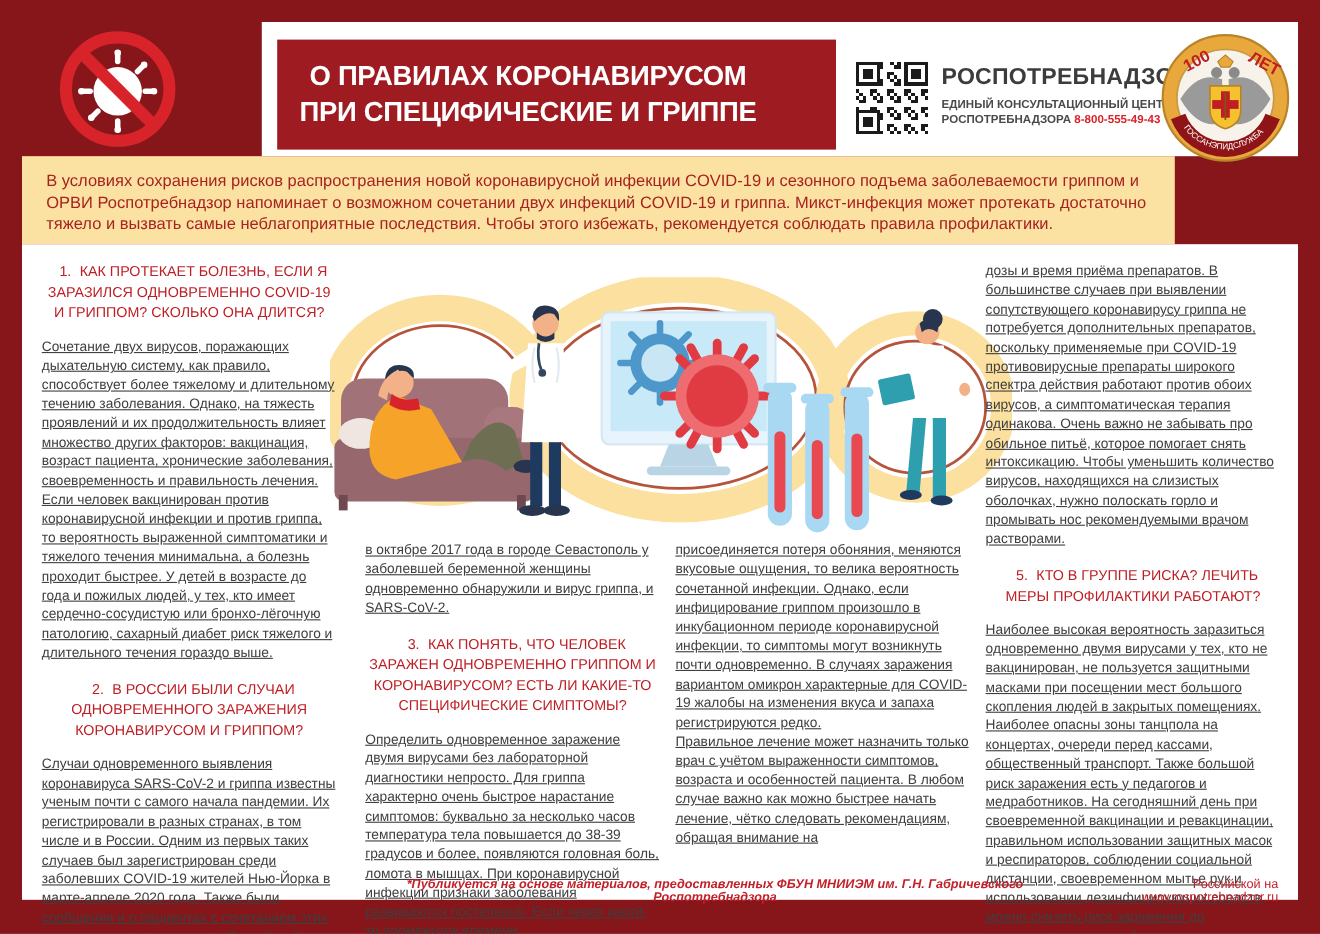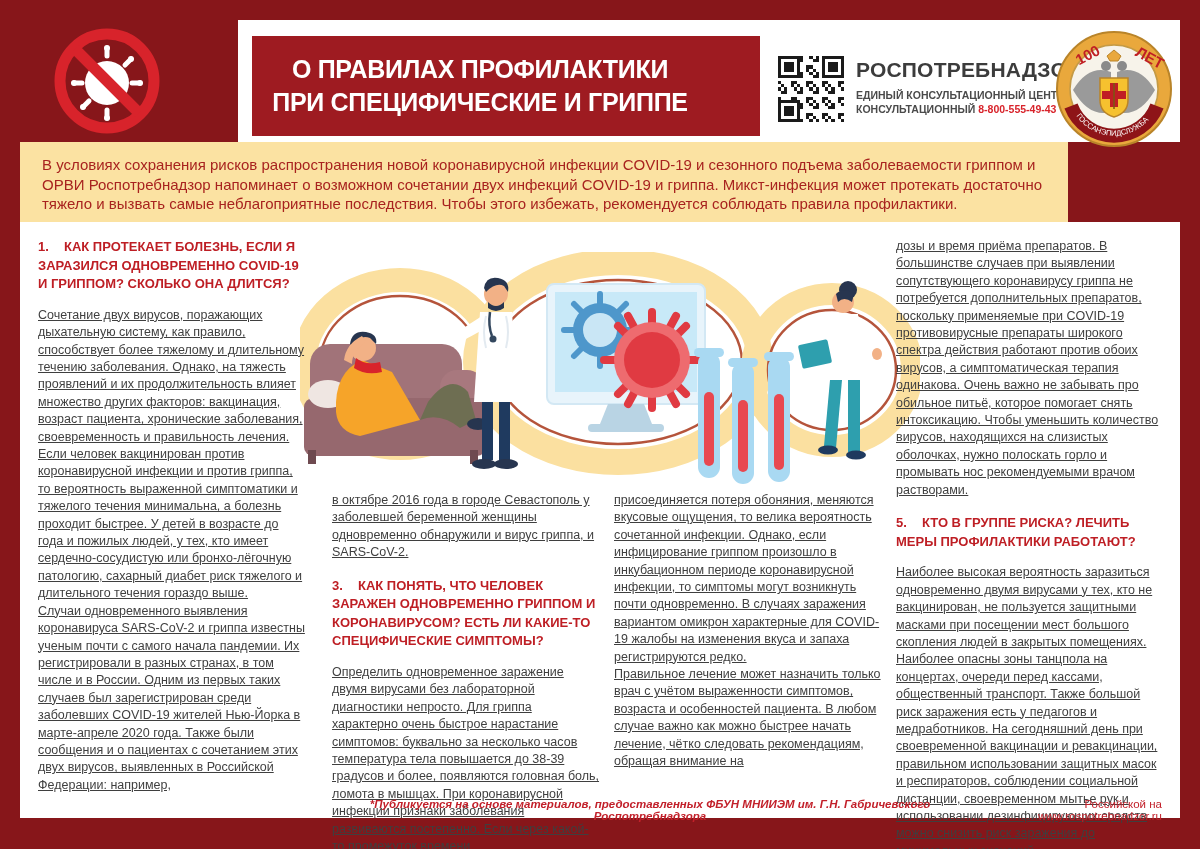--- a/index.html
+++ b/index.html
@@ -19,21 +19,21 @@
   .consult{margin-top:7px;font-size:10.5px;font-weight:bold;color:#4A4A4A;line-height:13.5px;}
   .phone{color:#D8232B;}
   .emblem{position:absolute;left:1055px;top:30px;width:118px;height:118px;}
   
   .intro-band{position:absolute;left:20px;top:142px;width:1048px;height:80px;background:#FBE2A2;box-sizing:border-box;
               padding:13px 22px 0 22px;color:#A8231F;font-size:15px;line-height:19.5px;}
   
   .content{position:absolute;left:20px;top:222px;width:1160px;height:596px;background:#ffffff;}
   .col{position:absolute;width:268px;font-size:12.5px;line-height:17.4px;color:#3F3F3F;}
   .col p{margin:0;text-decoration:underline;}
-  .sec-h{color:#BE1E24;font-weight:bold;font-size:13px;line-height:18.6px;margin:0 0 13px 0;}
+  .sec-h{color:#BE1E24;font-weight:normal;font-size:13px;line-height:18.6px;margin:0 0 13px 0;text-align:center;}
   .sec-h.mt{margin-top:15px;}
   .num{display:inline-block;width:26px;}
   .col1{left:18px;top:16px;}
   .col2{left:312px;top:270px;}
   .col3{left:594px;top:270px;}
   .col4{left:876px;top:16px;}
   .illustration{position:absolute;left:280px;top:30px;width:620px;height:240px;}
   .footer-note{position:absolute;left:300px;top:576px;width:660px;text-align:center;
                font-size:11.5px;font-style:italic;font-weight:bold;color:#C2202A;}
   .footer-link{position:absolute;left:960px;top:576px;width:182px;text-align:right;
@@ -67,21 +67,21 @@
     <circle cx="31" cy="33" r="3" fill="#FFFFFF"></circle>
       <circle cx="79" cy="33" r="3" fill="#FFFFFF"></circle>
     <circle cx="31" cy="81" r="3" fill="#FFFFFF"></circle>
       <circle cx="79" cy="81" r="3" fill="#FFFFFF"></circle>
 
     <circle cx="55" cy="55" r="47" fill="none" stroke="#D8232B" stroke-width="11"></circle>
     <line x1="23" y1="23" x2="87" y2="87" stroke="#D8232B" stroke-width="11"></line>
   </svg>
 
   <div class="title-box">
-    <div class="title-line">О ПРАВИЛАХ ПРОФИЛАКТИКИ</div>
+    <div class="title-line">О ПРАВИЛАХ КОРОНАВИРУСОМ</div>
     <div class="title-line">ПРИ СПЕЦИФИЧЕСКИЕ И ГРИППЕ</div>
   </div>
 
   <svg class="qr" id="qr-svg" viewBox="0 0 21 21" shape-rendering="crispEdges">
       <rect x="0" y="0" width="1" height="1" fill="#1A1A1A"></rect>
       <rect x="1" y="0" width="1" height="1" fill="#1A1A1A"></rect>
       <rect x="2" y="0" width="1" height="1" fill="#1A1A1A"></rect>
       <rect x="3" y="0" width="1" height="1" fill="#1A1A1A"></rect>
       <rect x="4" y="0" width="1" height="1" fill="#1A1A1A"></rect>
       <rect x="5" y="0" width="1" height="1" fill="#1A1A1A"></rect>
@@ -269,21 +269,21 @@
       <rect x="12" y="20" width="1" height="1" fill="#1A1A1A"></rect>
       <rect x="15" y="20" width="1" height="1" fill="#1A1A1A"></rect>
       <rect x="17" y="20" width="1" height="1" fill="#1A1A1A"></rect>
       <rect x="20" y="20" width="1" height="1" fill="#1A1A1A"></rect>
     </svg>
 
   <div class="org-block">
     <div class="org-name">РОСПОТРЕБНАДЗОР</div>
     <div class="consult">
       <span>ЕДИНЫЙ КОНСУЛЬТАЦИОННЫЙ ЦЕНТР</span><br>
-      <span>КОНСУЛЬТАЦИОННЫЙ</span>
+      <span>РОСПОТРЕБНАДЗОРА</span>
       <span class="phone">8-800-555-49-43</span>
     </div>
   </div>
 
   <svg class="emblem" viewBox="0 0 118 118">
     <defs>
       <path id="ribArc" d="M16 76 A46 46 0 0 0 102 76" fill="none"></path>
     </defs>
     <circle cx="59" cy="59" r="57" fill="#E9A83C" stroke="#B98429" stroke-width="2"></circle>
     <circle cx="59" cy="59" r="44" fill="#F7F3EA" stroke="#C49A45" stroke-width="1.5"></circle>
@@ -426,25 +426,26 @@
         <path d="M530 128 L542 128 L536 196 L524 194 Z" fill="#2E9FAE"></path>
         <path d="M548 128 L560 128 L560 200 L548 200 Z" fill="#2E9FAE"></path>
         <ellipse cx="528" cy="198" rx="10" ry="4.5" fill="#1F3A5F"></ellipse>
         <ellipse cx="556" cy="203" rx="10" ry="4.5" fill="#1F3A5F"></ellipse>
       </g>
     </svg>
 
     <div class="col col1">
       <div class="sec-h"><span class="num">1.</span><span>КАК ПРОТЕКАЕТ БОЛЕЗНЬ, ЕСЛИ Я ЗАРАЗИЛСЯ ОДНОВРЕМЕННО COVID-19 И ГРИППОМ? СКОЛЬКО ОНА ДЛИТСЯ?</span></div>
       <p>Сочетание двух вирусов, поражающих дыхательную систему, как правило, способствует более тяжелому и длительному течению заболевания. Однако, на тяжесть проявлений и их продолжительность влияет множество других факторов: вакцинация, возраст пациента, хронические заболевания, своевременность и правильность лечения. Если человек вакцинирован против коронавирусной инфекции и против гриппа, то вероятность выраженной симптоматики и тяжелого течения минимальна, а болезнь проходит быстрее. У детей в возрасте до года и пожилых людей, у тех, кто имеет сердечно-сосудистую или бронхо-лёгочную патологию, сахарный диабет риск тяжелого и длительного течения гораздо выше.</p>
+      <div class="sec-h mt"><span class="num">2.</span><span>В РОССИИ БЫЛИ СЛУЧАИ ОДНОВРЕМЕННОГО ЗАРАЖЕНИЯ КОРОНАВИРУСОМ И ГРИППОМ?</span></div>
       <p>Случаи одновременного выявления коронавируса SARS-CoV-2 и гриппа известны ученым почти с самого начала пандемии. Их регистрировали в разных странах, в том числе и в России. Одним из первых таких случаев был зарегистрирован среди заболевших COVID-19 жителей Нью-Йорка в марте-апреле 2020 года. Также были сообщения и о пациентах с сочетанием этих двух вирусов, выявленных в Российской Федерации: например,</p>
     </div>
 
     <div class="col col2">
-      <p>в октябре 2016 года в городе Севастополь у заболевшей беременной женщины одновременно обнаружили и вирус гриппа, и SARS-CoV-2.</p>
+      <p>в октябре 2017 года в городе Севастополь у заболевшей беременной женщины одновременно обнаружили и вирус гриппа, и SARS-CoV-2.</p>
       <div class="sec-h mt"><span class="num">3.</span><span>КАК ПОНЯТЬ, ЧТО ЧЕЛОВЕК ЗАРАЖЕН ОДНОВРЕМЕННО ГРИППОМ И КОРОНАВИРУСОМ? ЕСТЬ ЛИ КАКИЕ-ТО СПЕЦИФИЧЕСКИЕ СИМПТОМЫ?</span></div>
       <p>Определить одновременное заражение двумя вирусами без лабораторной диагностики непросто. Для гриппа характерно очень быстрое нарастание симптомов: буквально за несколько часов температура тела повышается до 38-39 градусов и более, появляются головная боль, ломота в мышцах. При коронавирусной инфекции признаки заболевания развиваются постепенно. Если через какой-то промежуток времени</p>
     </div>
 
     <div class="col col3">
       <p>присоединяется потеря обоняния, меняются вкусовые ощущения, то велика вероятность сочетанной инфекции. Однако, если инфицирование гриппом произошло в инкубационном периоде коронавирусной инфекции, то симптомы могут возникнуть почти одновременно. В случаях заражения вариантом омикрон характерные для COVID-19 жалобы на изменения вкуса и запаха регистрируются редко.</p>
       <p>Правильное лечение может назначить только врач с учётом выраженности симптомов, возраста и особенностей пациента. В любом случае важно как можно быстрее начать лечение, чётко следовать рекомендациям, обращая внимание на</p>
     </div>
 
     <div class="col col4">

